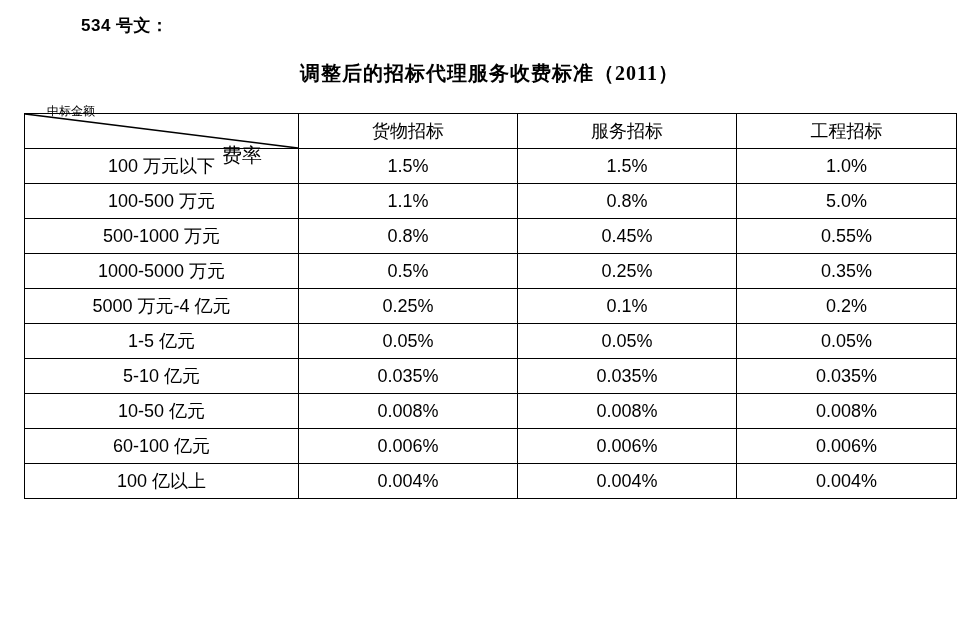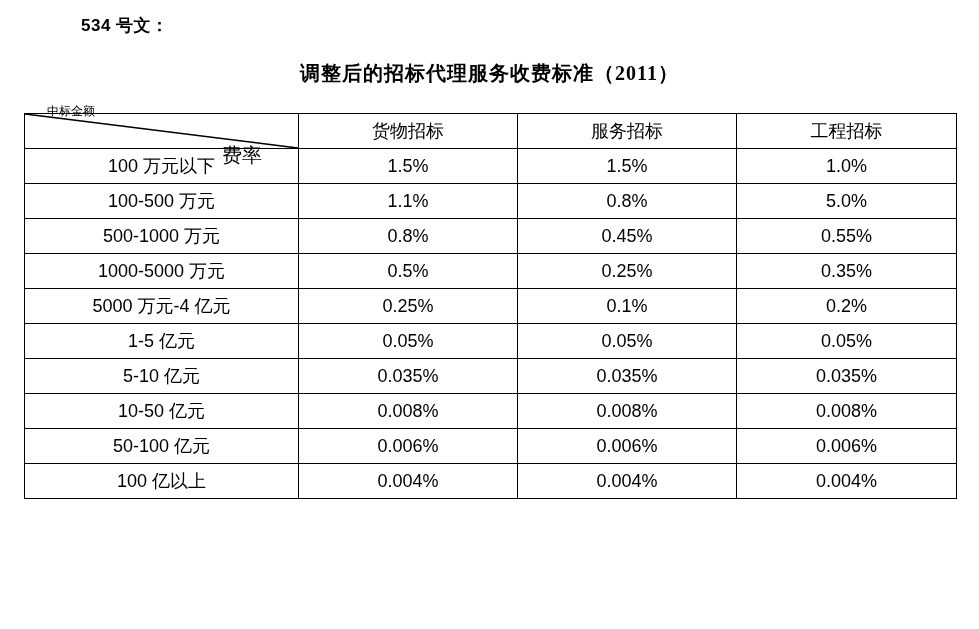--- a/index.html
+++ b/index.html
@@ -175,21 +175,21 @@
         <td class="value">0.035%</td>
         <td class="value">0.035%</td>
       </tr>
       <tr>
         <td class="row-label">10-50 亿元</td>
         <td class="value">0.008%</td>
         <td class="value">0.008%</td>
         <td class="value">0.008%</td>
       </tr>
       <tr>
-        <td class="row-label">50-100 亿元</td>
+        <td class="row-label">60-100 亿元</td>
         <td class="value">0.006%</td>
         <td class="value">0.006%</td>
         <td class="value">0.006%</td>
       </tr>
       <tr>
         <td class="row-label">100 亿以上</td>
         <td class="value">0.004%</td>
         <td class="value">0.004%</td>
         <td class="value">0.004%</td>
       </tr>

